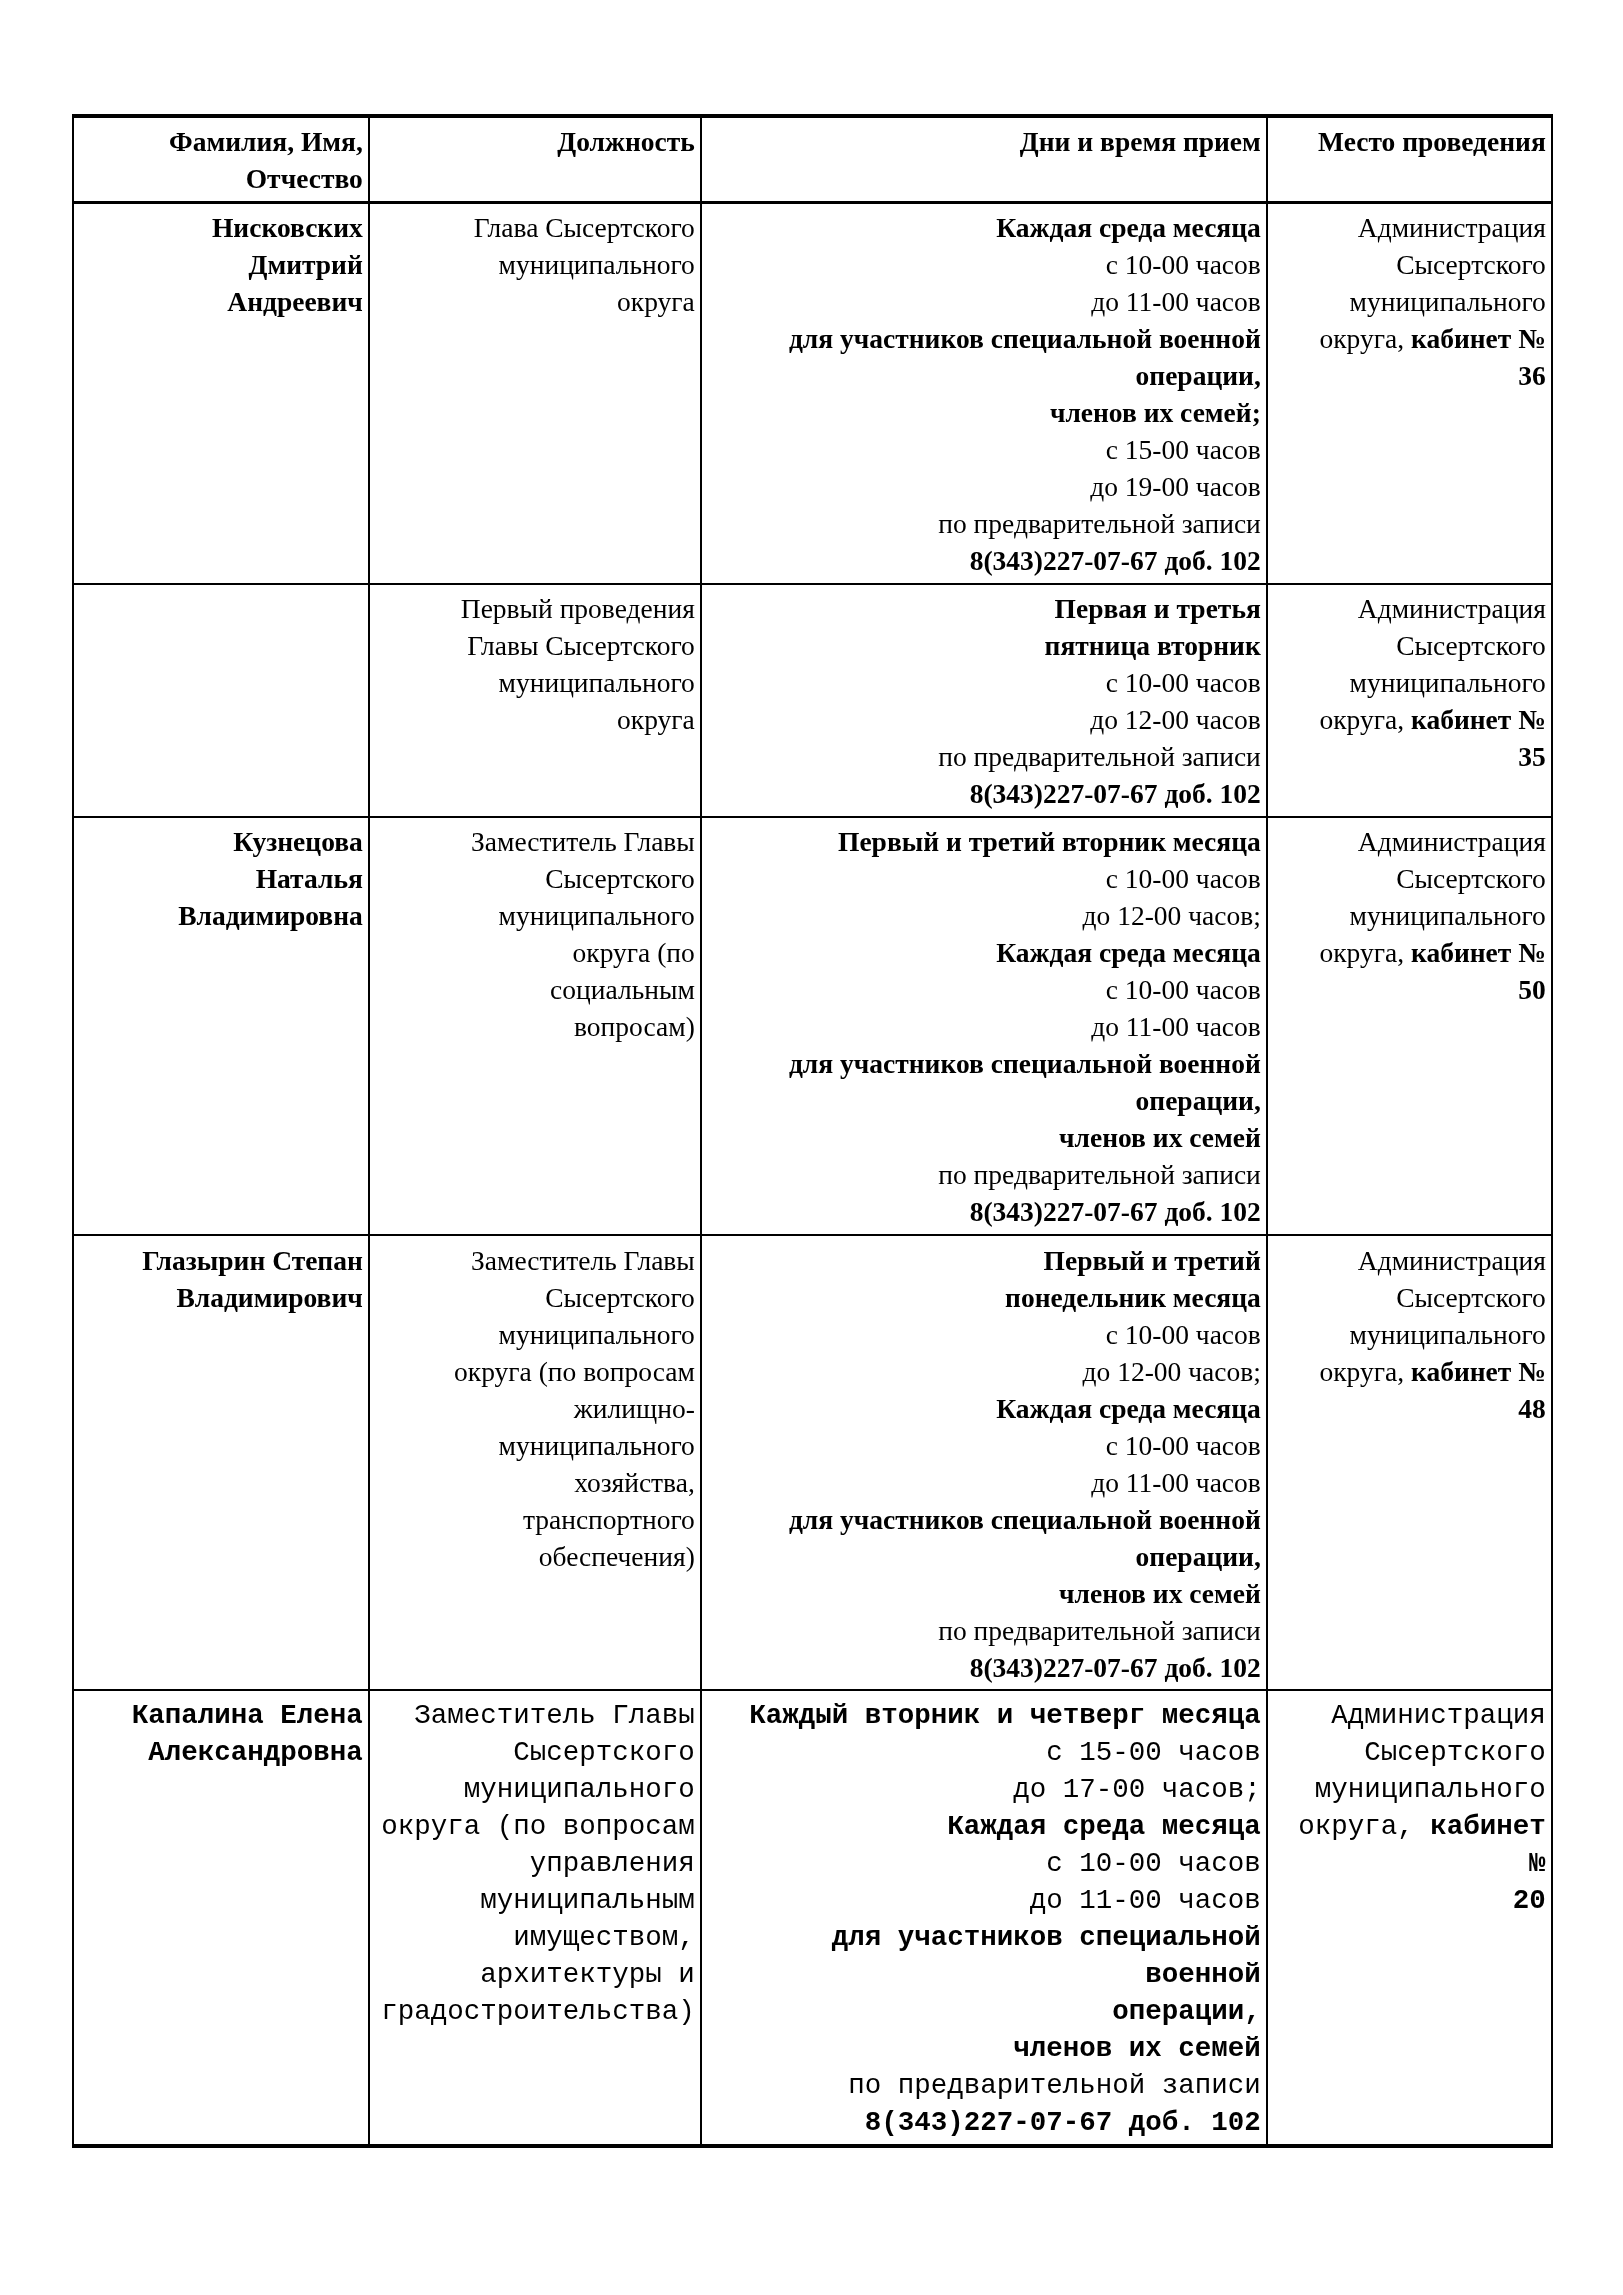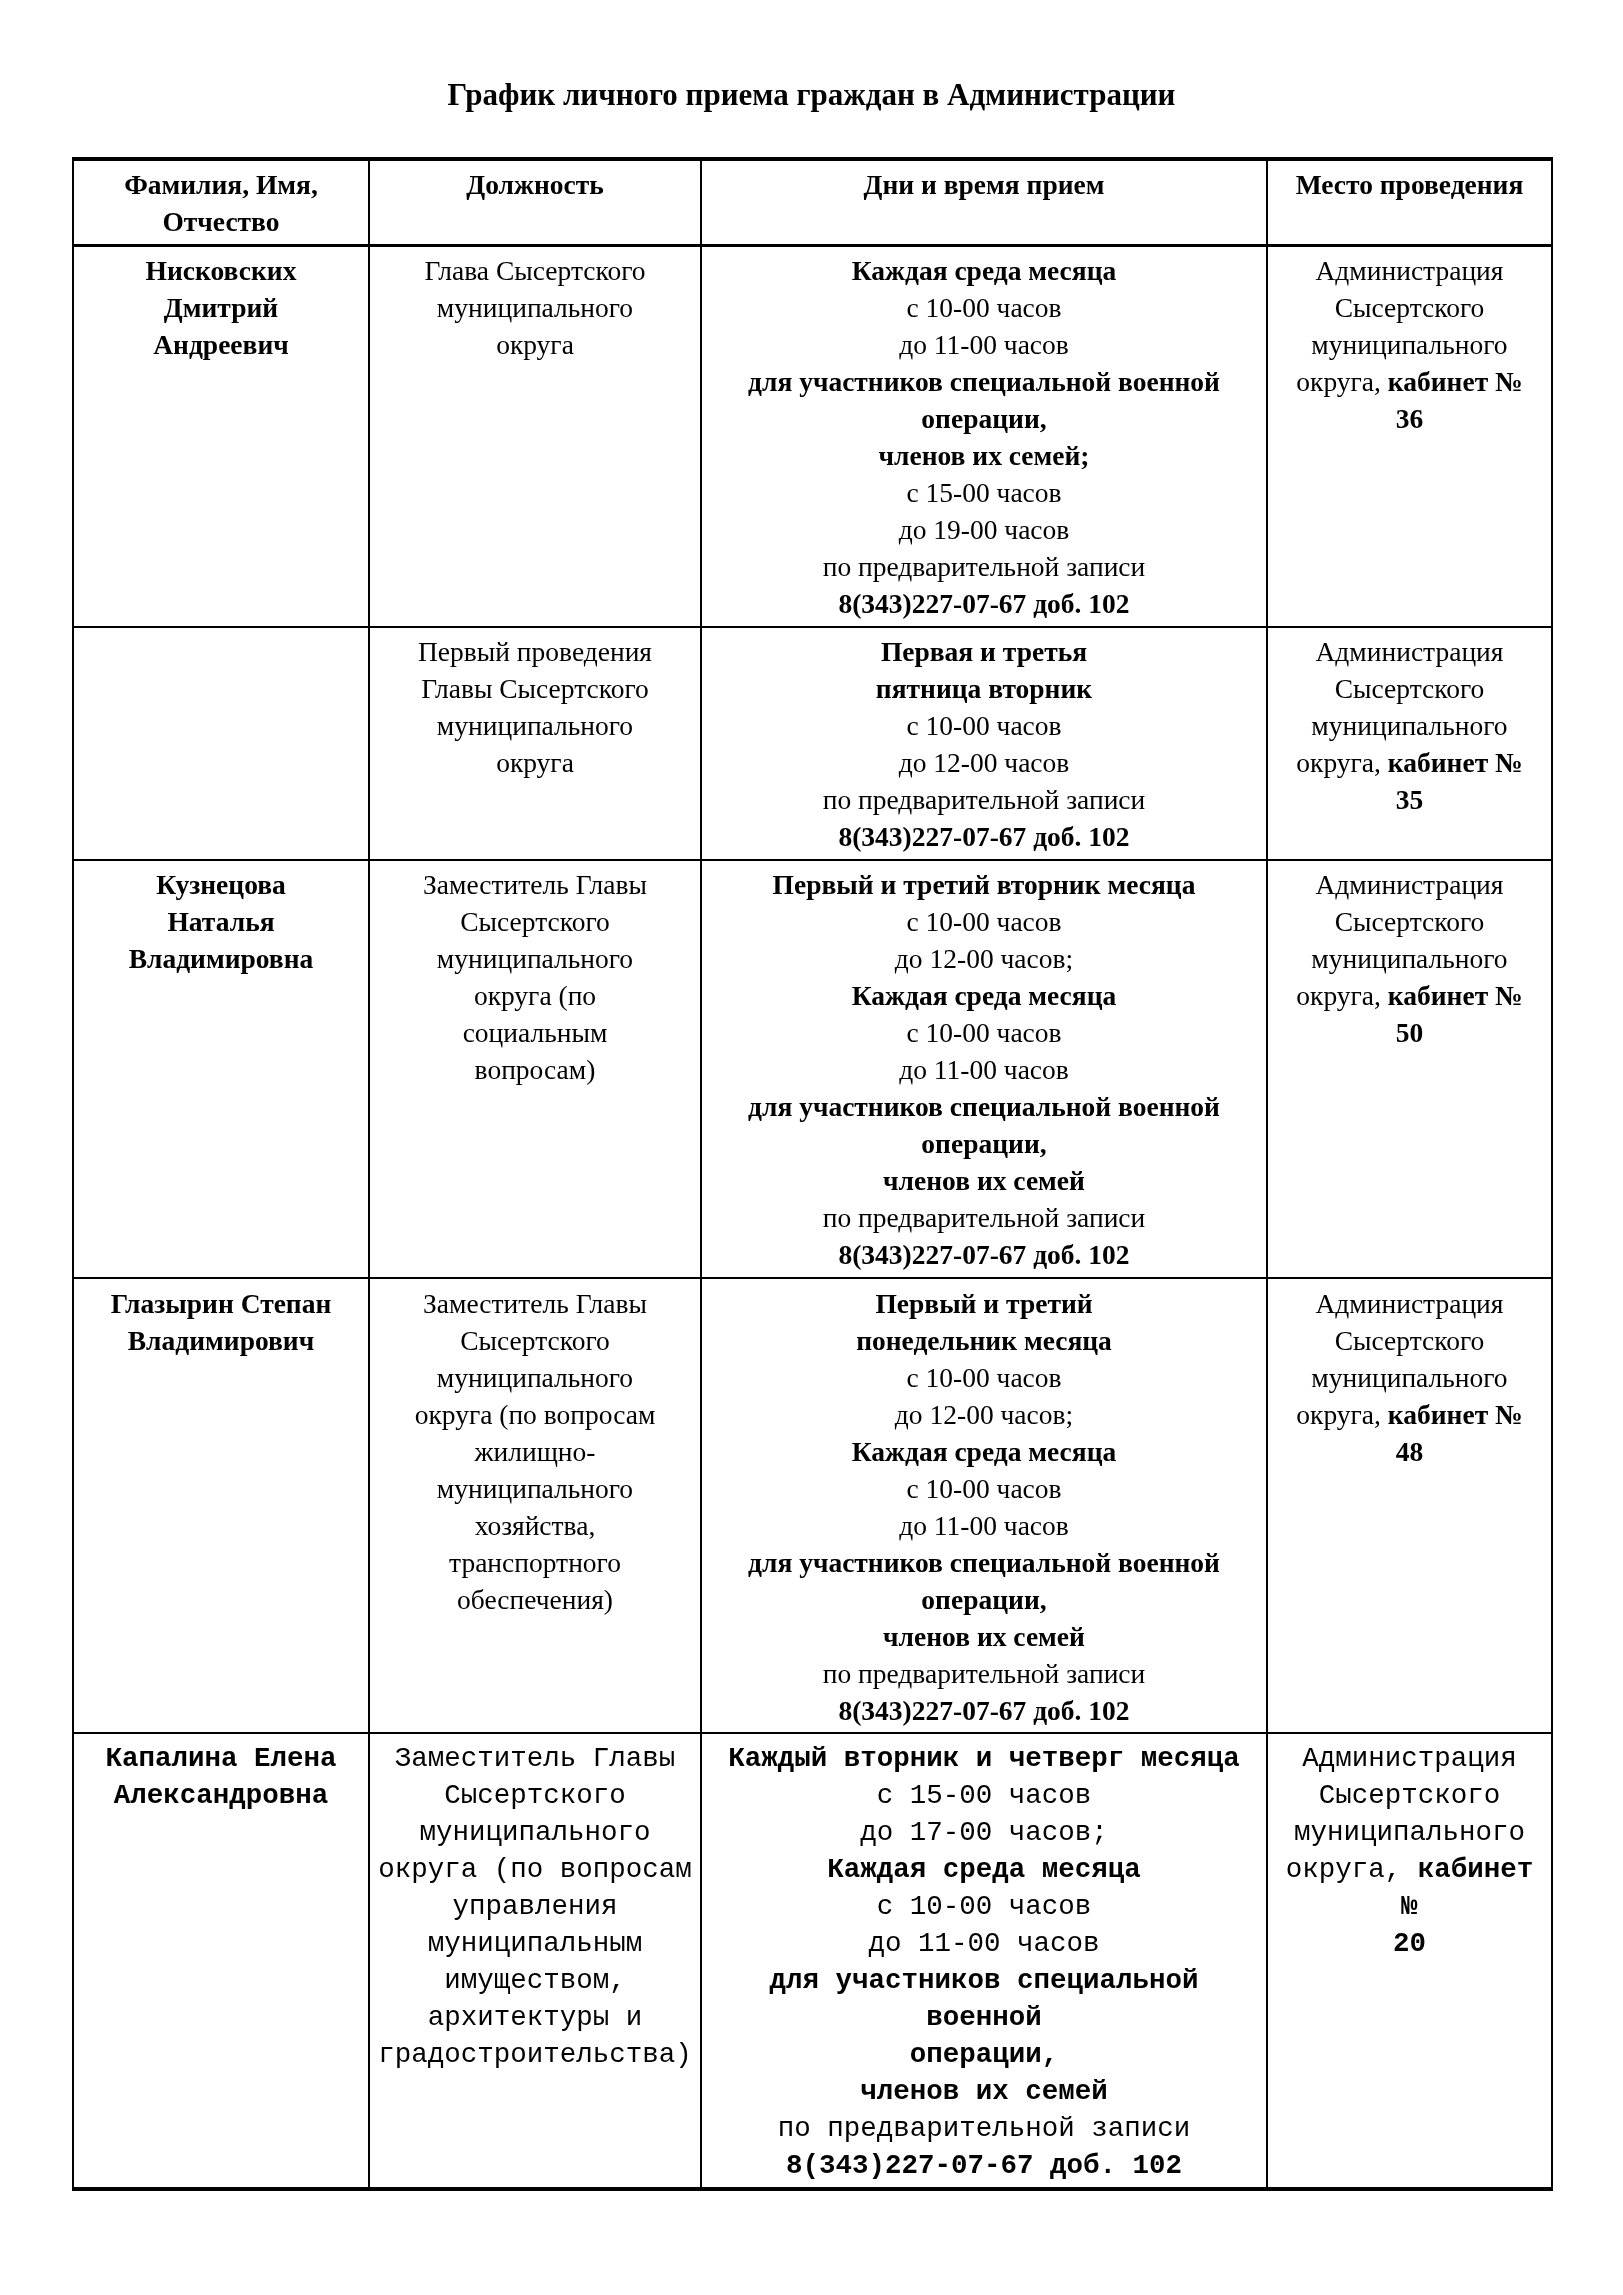--- a/index.html
+++ b/index.html
@@ -24,21 +24,21 @@
   }
   table.schedule {
     border-collapse: collapse;
     table-layout: fixed;
     width: 1480px;
     margin: 41px 0 0 72px;
   }
   .schedule th, .schedule td {
     border: 2px solid #000;
     vertical-align: top;
-    text-align: center;
+    text-align: right;
     font-size: 27.5px;
     line-height: 37px;
     padding: 5.2px 5.2px 3.9px 5.2px;
     overflow: hidden;
   }
   .schedule thead th {
     border-top: 4.6px solid #000;
     border-bottom: 3.9px solid #000;
     font-weight: bold;
   }
@@ -46,21 +46,20 @@
     border-bottom: 4.6px solid #000;
     font-family: Liberation Mono, monospace;
   }
   .schedule .b { font-weight: bold; }
   .schedule td div { min-height: 37px; }
 </style>
 </head>
 <body>
 
 <div class="doc-title">
-  <div>График личного приема граждан в Администрации</div>
 </div>
 
 <table class="schedule">
   <colgroup>
     <col style="width:296px">
     <col style="width:332px">
     <col style="width:566px">
     <col style="width:285px">
   </colgroup>
   <thead>

